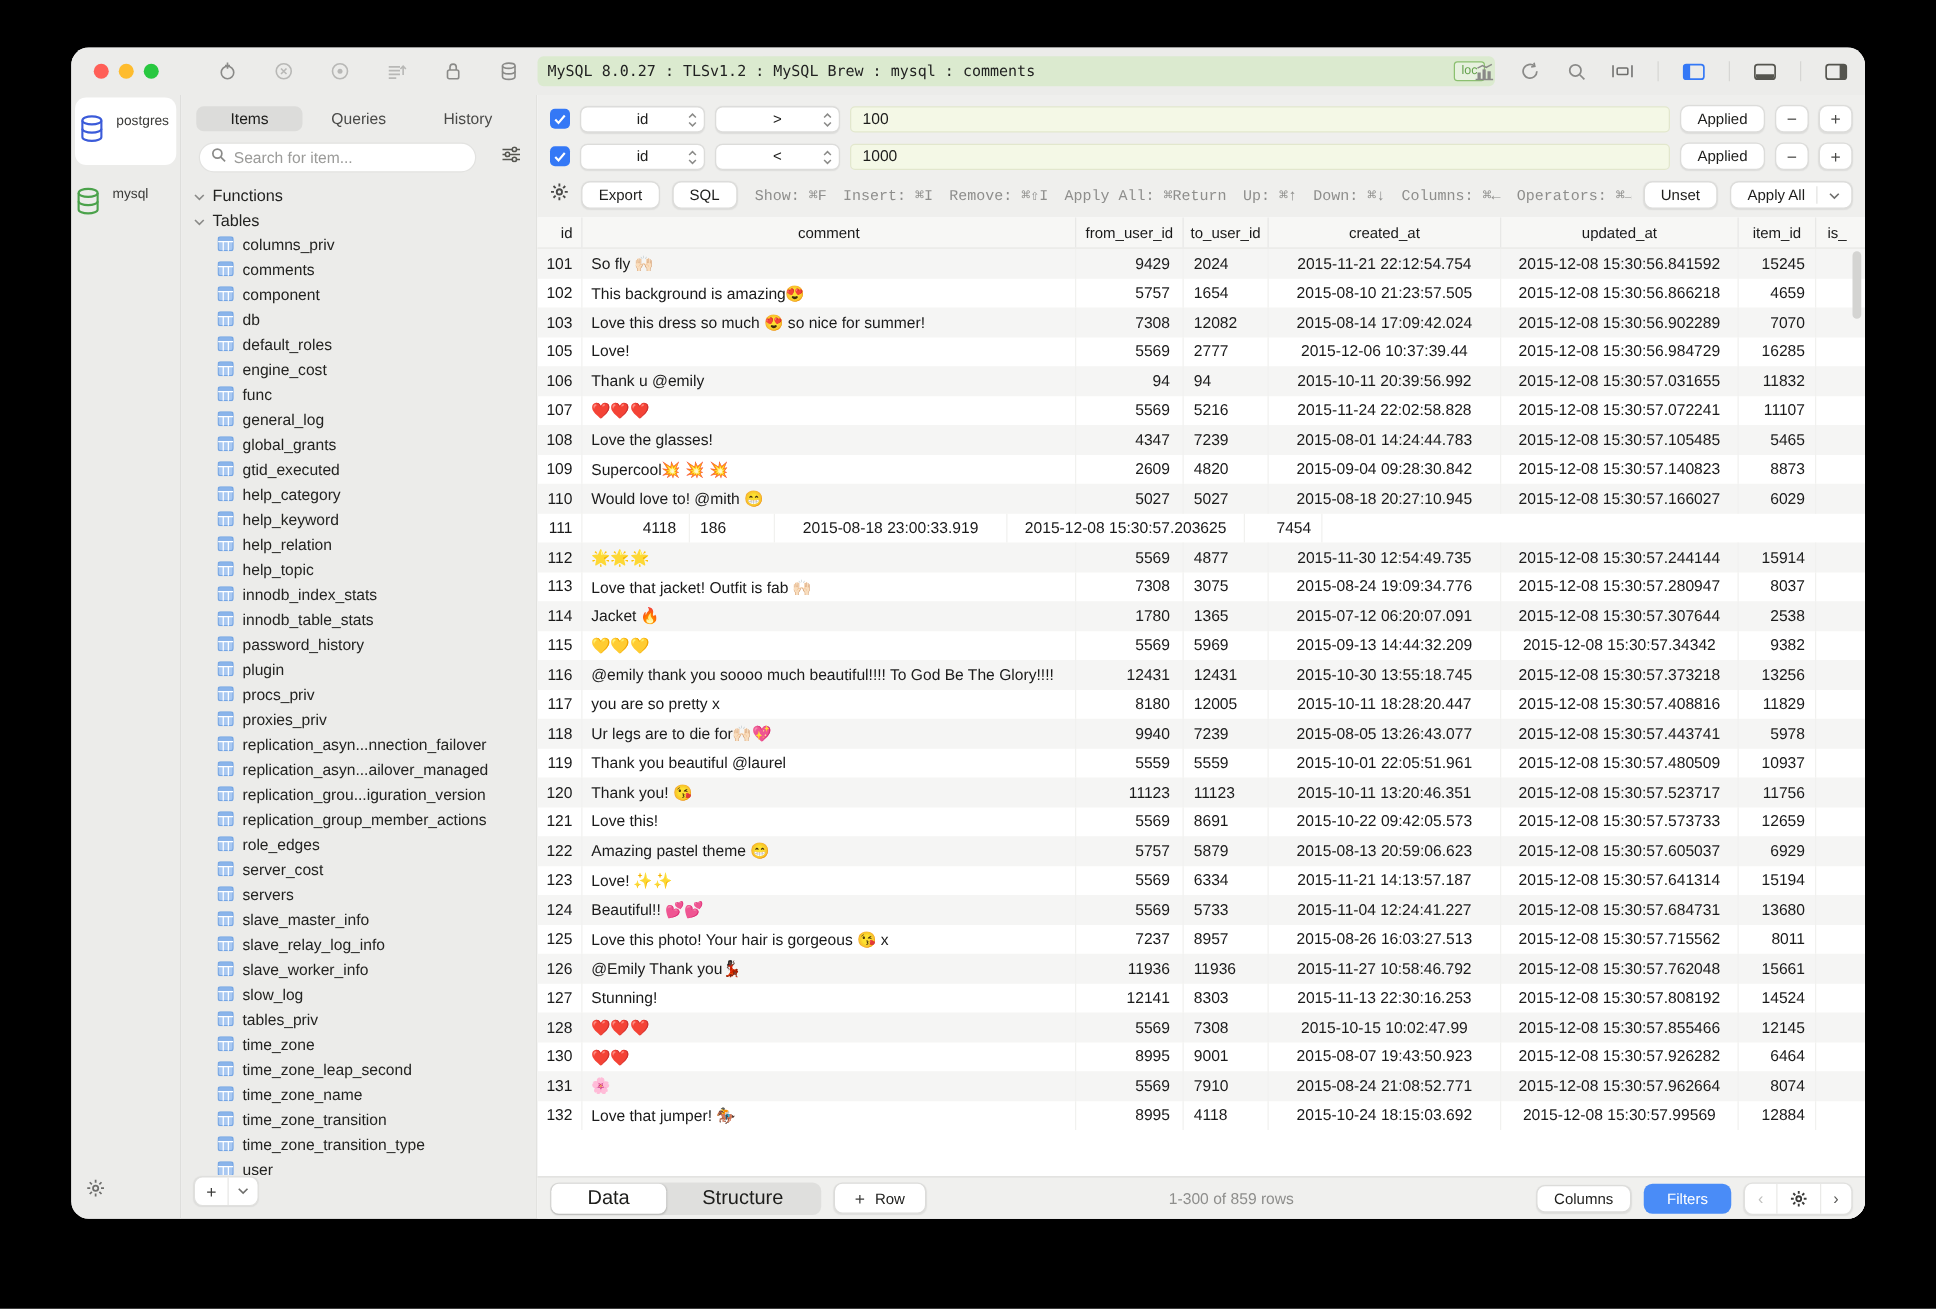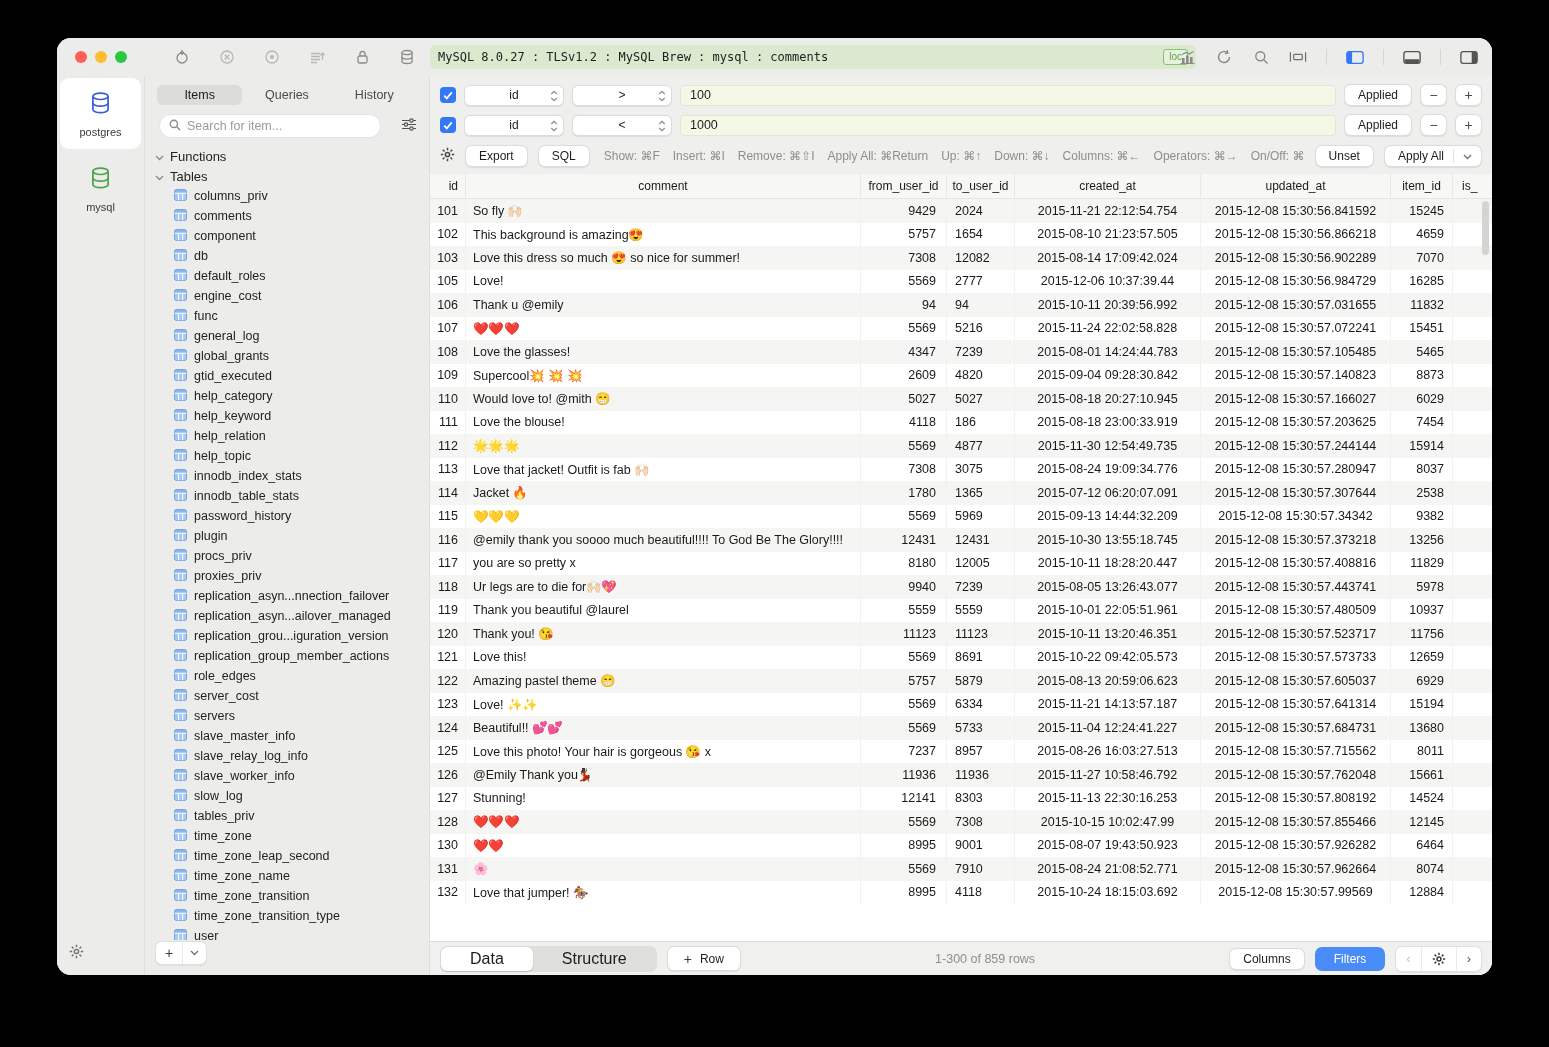--- a/index.html
+++ b/index.html
@@ -17,21 +17,21 @@
   .title-text{font-family:"DejaVu Sans Mono",monospace;font-size:12px;color:#222;flex:1;white-space:nowrap;overflow:hidden}
   .loc-badge{border:1px solid #8CC070;color:#64A14C;background:#E7F1DF;border-radius:3px;font-size:10px;line-height:14px;padding:0 5px}
   .tb-icons-right{position:absolute;right:14px;top:0;height:38px;display:flex;align-items:center;gap:19px}
   .vsep{width:1px;height:16px;background:#D6D6D4}
 
   
   .wbody{flex:1;display:flex;min-height:0}
 
   
   .conn-sidebar{width:88px;flex:0 0 88px;background:#ECECEA;border-right:1px solid #DEDEDC;display:flex;flex-direction:column;box-sizing:border-box}
-  .conn-item{display:flex;flex-direction:column;align-items:center;padding:13px 0 11px;gap:6px}
+  .conn-item{display:flex;flex-direction:row;align-items:flex-start;padding:13px 0 11px;gap:6px}
   .conn-item.selected{background:#fff;border-radius:9px;margin:2px 3px 4px}
   .conn-label{font-size:11px;color:#3a3a38}
   .conn-footer{margin-top:auto;padding:0 0 10px 12px;height:24px;display:flex;align-items:center}
 
   
   .items-sidebar{width:285px;flex:0 0 285px;background:#ECECEA;border-right:1px solid #DEDEDC;display:flex;flex-direction:column;box-sizing:border-box}
   .tabs{display:flex;align-items:center;padding:9px 12px 5px;gap:2px}
   .tab{font-size:12.5px;color:#4a4a48;padding:3px 0;border-radius:6px;flex:1;text-align:center;white-space:nowrap}
   .tab.active{background:#DCDCDA;color:#1d1d1b}
   .searchrow{display:flex;align-items:center;gap:20px;padding:4px 12px 5px 14px}
@@ -50,21 +50,21 @@
   .filters{background:#EFEFED;padding:8px 10px 6px;box-sizing:border-box}
   .frow{display:flex;align-items:center;gap:8px;margin-bottom:8px;height:22px}
   .cb{width:16px;height:16px;background:#3478F6;border-radius:4px;display:flex;align-items:center;justify-content:center;flex:0 0 16px}
   .fsel{width:100px;flex:0 0 100px;height:21px;background:#fff;border:1px solid #DCDCDA;border-radius:6px;display:flex;align-items:center;justify-content:center;position:relative;font-size:12px;color:#1d1d1b;box-shadow:0 .5px 1px rgba(0,0,0,.08);box-sizing:border-box}
   .fsel .stepper{position:absolute;right:5px;top:4px}
   .fval{flex:1;height:21px;background:#F4F8E6;border:1px solid #E2E7CD;border-radius:4px;display:flex;align-items:center;padding:0 9px;font-size:12.5px;color:#1d1d1b;box-sizing:border-box}
   .btn{background:#fff;border:1px solid #DCDCDA;border-radius:7px;height:22px;font-size:12px;color:#1d1d1b;padding:0 13px;font-family:Liberation Sans, sans-serif;box-shadow:0 .5px 1px rgba(0,0,0,.08);display:flex;align-items:center;justify-content:center;box-sizing:border-box}
   .btn.sq{width:27px;flex:0 0 27px;padding:0;font-size:14px;color:#4a4a48}
   .ftoolbar{display:flex;align-items:center;gap:10px;height:24px}
   #shortcuts{flex:1;display:flex;overflow:hidden;gap:13px;margin-left:4px}
-  .sc{color:#8E8E8C;font-size:12px;font-family:Liberation Sans, sans-serif;white-space:nowrap}
+  .sc{color:#8E8E8C;font-size:12px;font-family:Liberation Mono, monospace;white-space:nowrap}
   .applyall{display:flex;align-items:center;gap:9px;padding:0 9px 0 13px}
   .applyall .adiv{width:1px;height:14px;background:#E4E4E2}
 
   
   .grid-header{display:flex;height:24px;flex:0 0 24px;background:#F7F7F5;border-bottom:1px solid #E6E6E4;align-items:center}
   .hc{font-size:12px;color:#1a1a1a;box-sizing:border-box;border-right:1px solid #E8E8E6;height:100%;display:flex;align-items:center;justify-content:center;overflow:hidden;white-space:nowrap}
   .grid-body{flex:1;overflow:hidden;position:relative;min-height:0}
   .grow{display:flex;height:23.5px;align-items:center}
   .grow:nth-child(even){background:#F5F5F4}
   .gc{font-size:12.5px;color:#1a1a1a;box-sizing:border-box;height:100%;display:flex;align-items:center;border-right:1px solid #F1F1EF;overflow:hidden;white-space:nowrap}
@@ -732,21 +732,21 @@
             <div class="gc c6">11832</div>
             <div class="gc c7"></div>
           </div>
           <div class="grow">
             <div class="gc c0">107</div>
             <div class="gc c1">❤️❤️❤️</div>
             <div class="gc c2">5569</div>
             <div class="gc c3">5216</div>
             <div class="gc c4">2015-11-24 22:02:58.828</div>
             <div class="gc c5">2015-12-08 15:30:57.072241</div>
-            <div class="gc c6">15451</div>
+            <div class="gc c6">11107</div>
             <div class="gc c7"></div>
           </div>
           <div class="grow">
             <div class="gc c0">108</div>
             <div class="gc c1">Love the glasses!</div>
             <div class="gc c2">4347</div>
             <div class="gc c3">7239</div>
             <div class="gc c4">2015-08-01 14:24:44.783</div>
             <div class="gc c5">2015-12-08 15:30:57.105485</div>
             <div class="gc c6">5465</div>
@@ -767,21 +767,20 @@
             <div class="gc c1">Would love to! @mith 😁</div>
             <div class="gc c2">5027</div>
             <div class="gc c3">5027</div>
             <div class="gc c4">2015-08-18 20:27:10.945</div>
             <div class="gc c5">2015-12-08 15:30:57.166027</div>
             <div class="gc c6">6029</div>
             <div class="gc c7"></div>
           </div>
           <div class="grow">
             <div class="gc c0">111</div>
-            <div class="gc c1">Love the blouse!</div>
             <div class="gc c2">4118</div>
             <div class="gc c3">186</div>
             <div class="gc c4">2015-08-18 23:00:33.919</div>
             <div class="gc c5">2015-12-08 15:30:57.203625</div>
             <div class="gc c6">7454</div>
             <div class="gc c7"></div>
           </div>
           <div class="grow">
             <div class="gc c0">112</div>
             <div class="gc c1">🌟🌟🌟</div>

